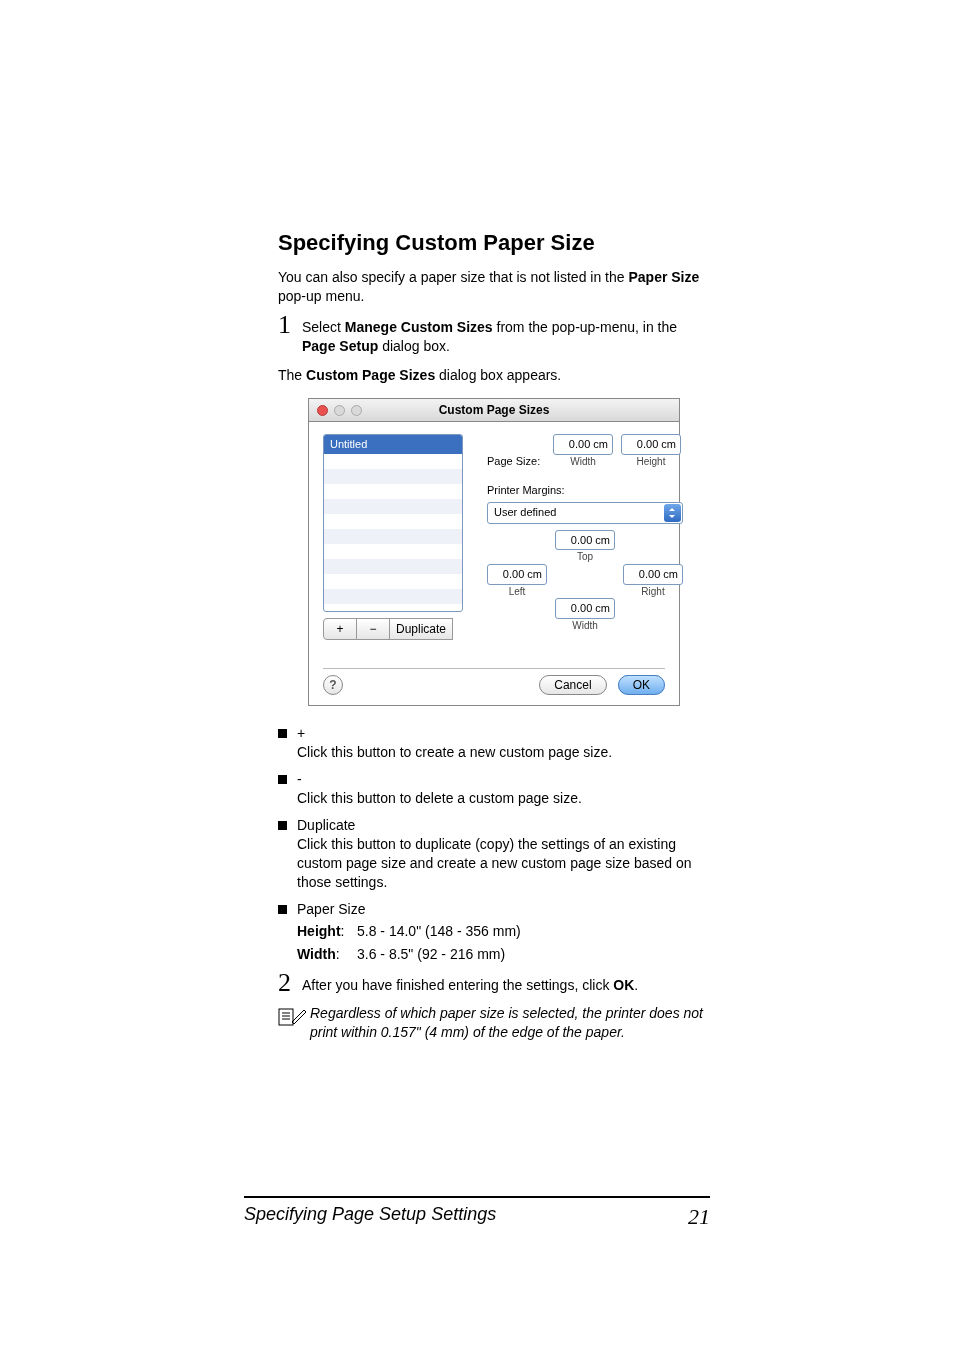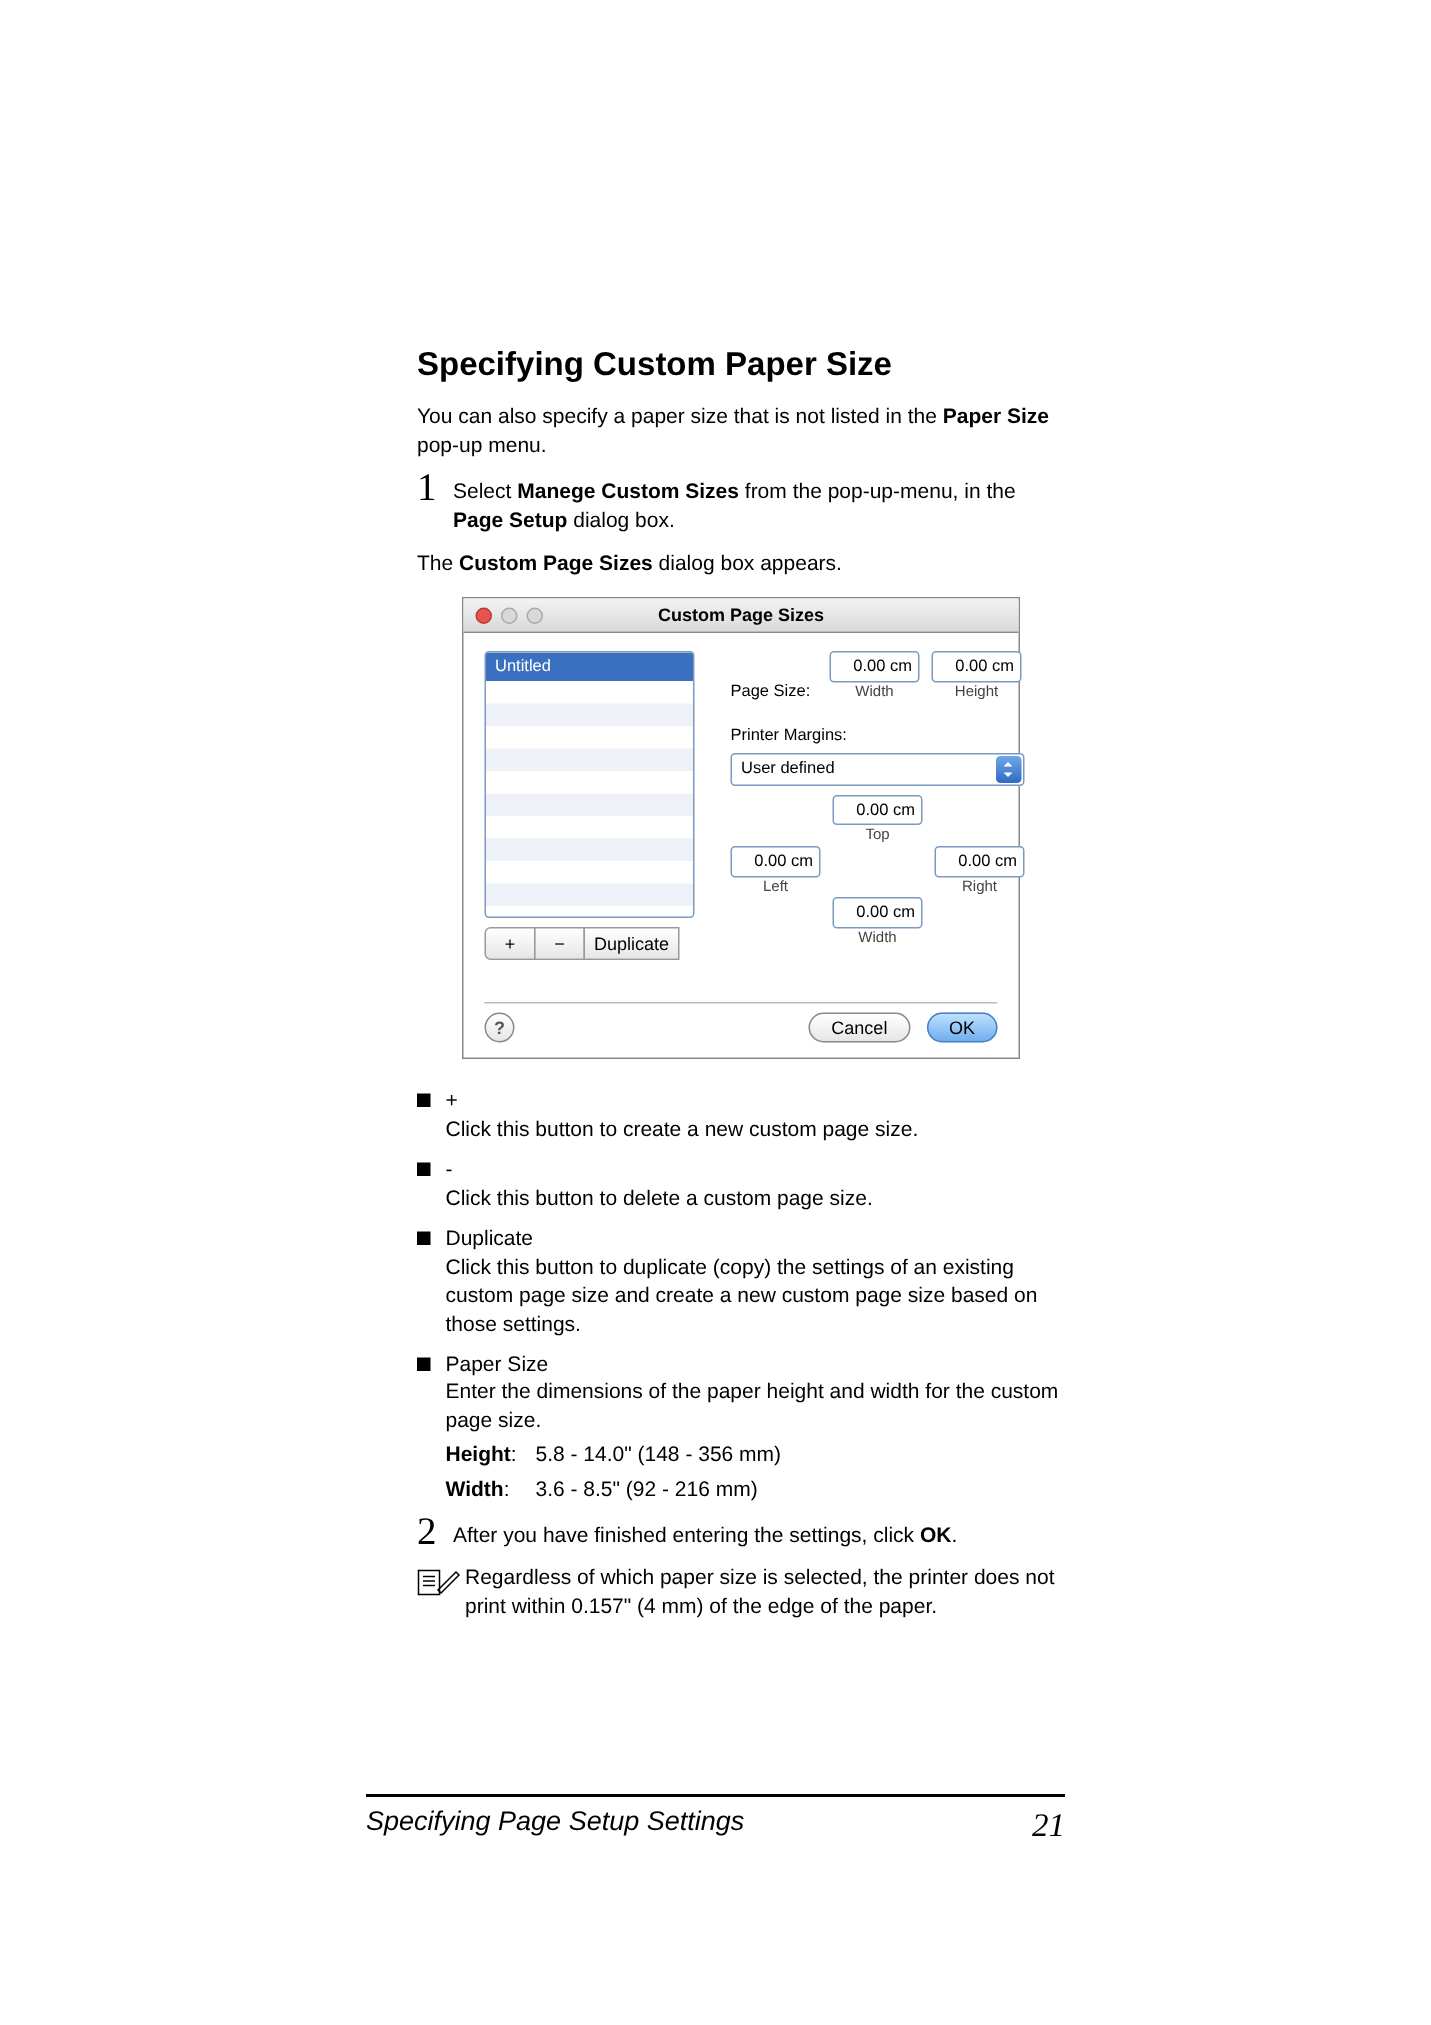--- a/index.html
+++ b/index.html
@@ -41,21 +41,21 @@
   .pillBtn{border:1px solid #888;border-radius:11px;padding:2px 14px;font-size:12px;background:linear-gradient(#fff,#e6e6e6)}
   .pillOK{background:linear-gradient(#bfe0ff,#6faeee);border-color:#4a7fc0;margin-left:8px}
   ul.bullets{list-style:none;padding:0;margin:0}
   ul.bullets>li{display:flex;align-items:flex-start;margin-top:8px}
   .sq{width:9px;height:9px;background:#000;flex:none;margin:5px 10px 0 0}
   .bi{flex:1}
   .specRow{display:flex;margin-top:4px}
   .specK{width:60px}
   .noteRow{display:flex;align-items:flex-start;margin-top:8px}
   .noteIcon{width:32px;flex:none;margin-top:2px}
-  .noteTxt{flex:1;}
+  .noteTxt{flex:1;font-style:italic}
   .footer{position:absolute;left:230px;right:230px;bottom:120px}
   .footSep{border-top:2px solid #000;margin-bottom:6px}
   .footRow{display:flex;justify-content:space-between;font-style:italic;font-size:18px}
   .pgNum{font-style:italic;font-family:"Times New Roman",serif;font-size:22px}
 </style>
 </head>
 <body>
 
 <div class="page">
 
@@ -185,21 +185,20 @@
             <span class="sq"></span>
             <div class="bi">
               <div>Duplicate</div>
               <div>Click this button to duplicate (copy) the settings of an existing custom page size and create a new custom page size based on those settings.</div>
             </div>
           </li>
         <li>
             <span class="sq"></span>
             <div class="bi">
           <div>Paper Size</div>
-          <div>Enter the dimensions of the paper height and width for the custom page size.</div>
           <div class="specRow">
                 <div class="specK"><b>Height</b>:</div>
                 <div>5.8 - 14.0" (148 - 356 mm)</div>
               </div>
           <div class="specRow">
                 <div class="specK"><b>Width</b>:</div>
                 <div>3.6 - 8.5" (92 - 216 mm)</div>
               </div>
         </div>
           </li>

